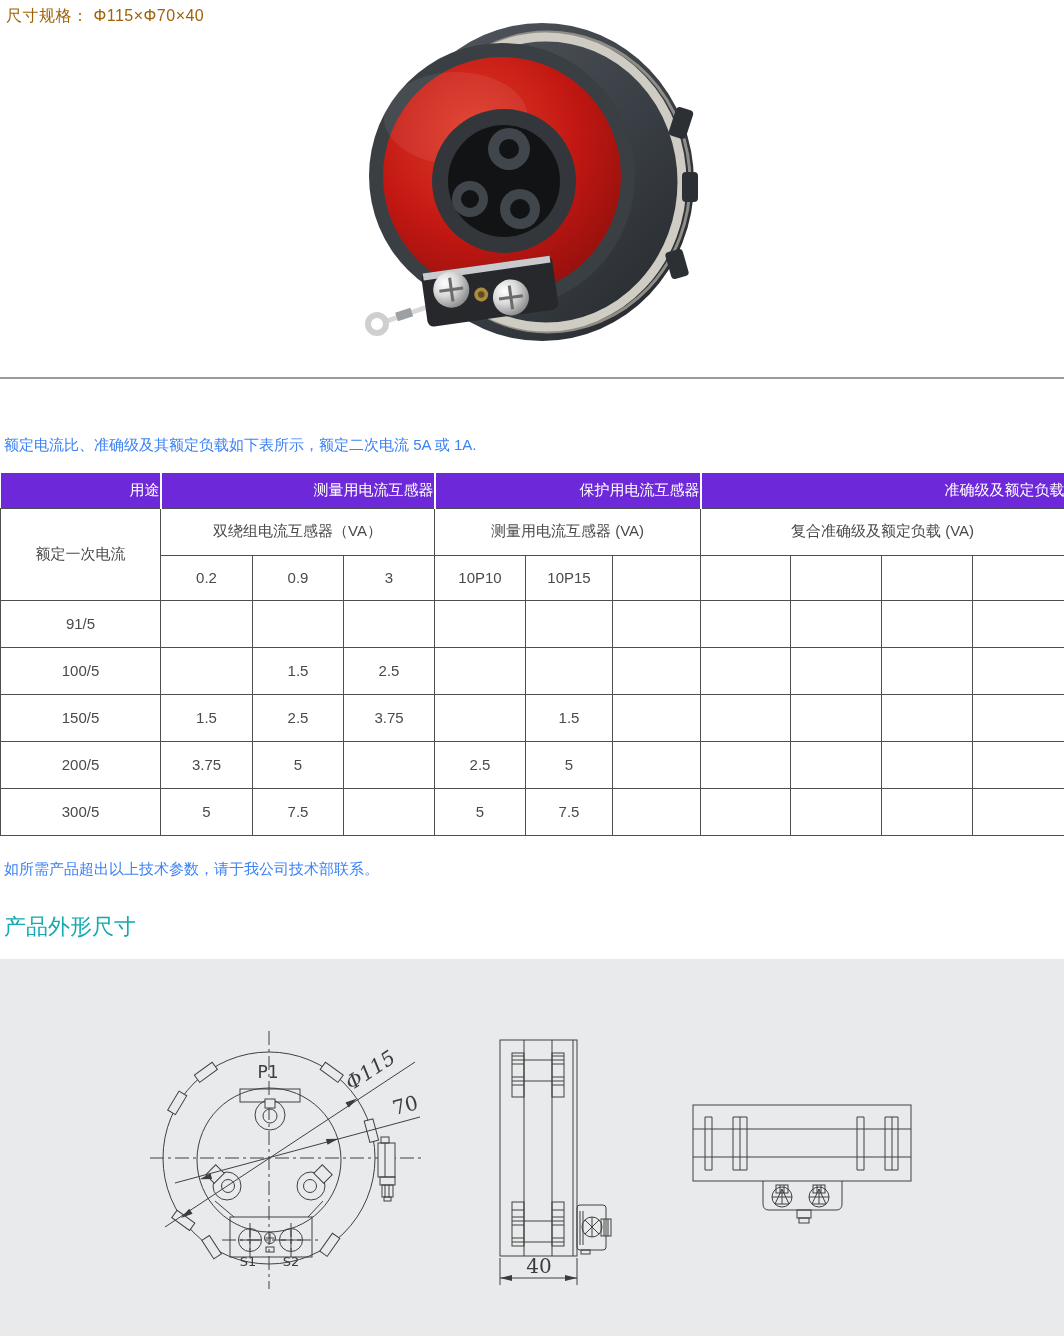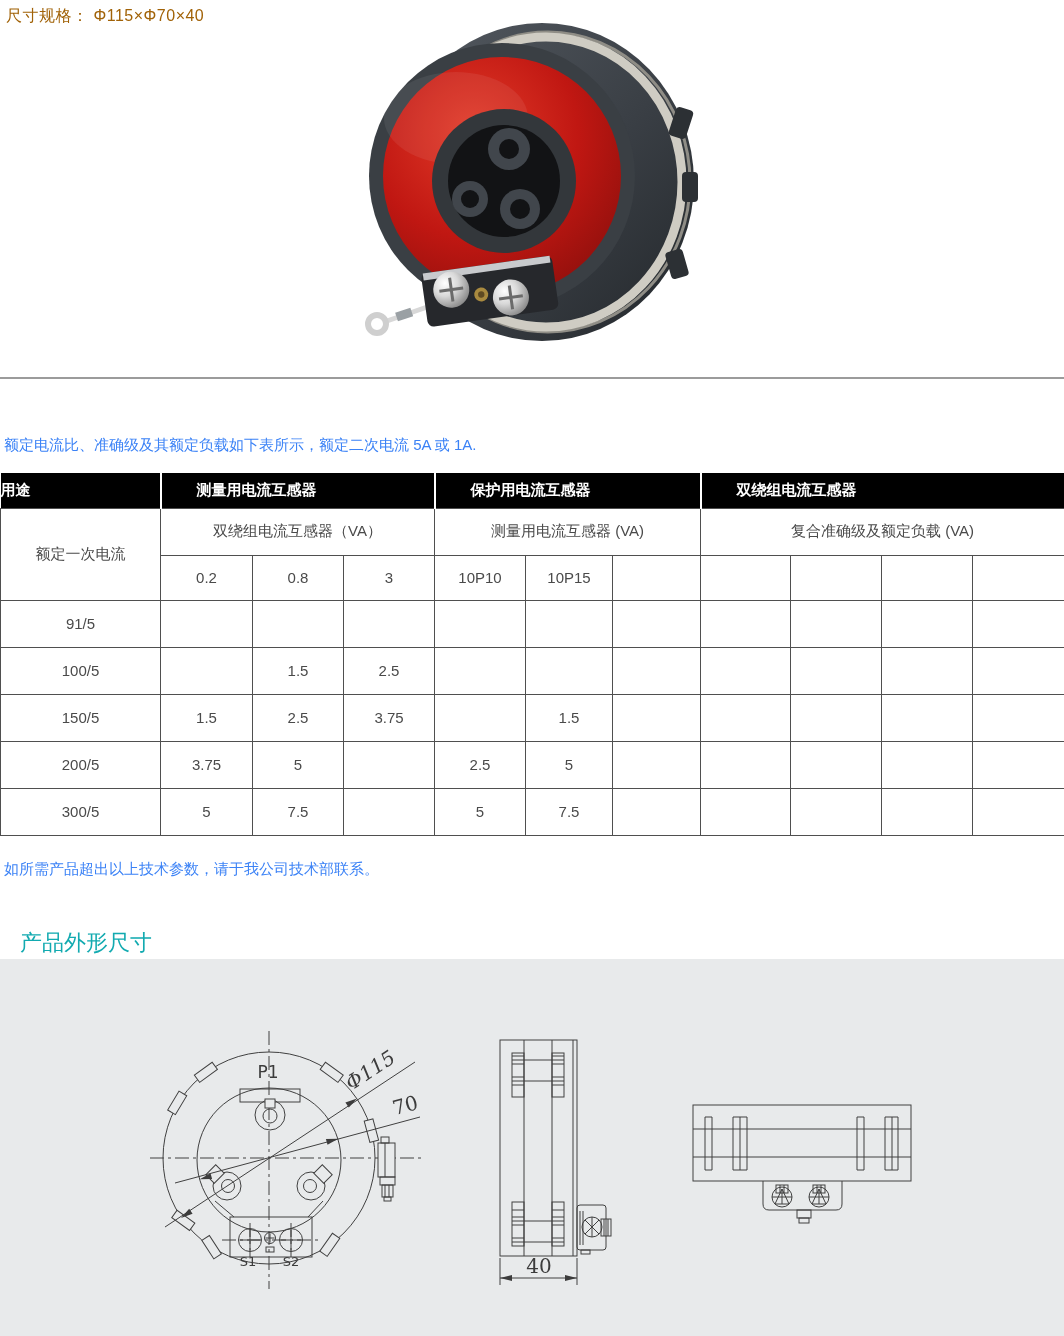--- a/index.html
+++ b/index.html
@@ -5,32 +5,32 @@
   html,body{margin:0;padding:0;}
   body{
     width:1064px;height:1336px;position:relative;background:#ffffff;
     font-family:"Liberation Sans",sans-serif;color:#4a4a4a;overflow:hidden;
   }
   .spec-label{position:absolute;left:6px;top:6px;font-size:16px;color:#a16207;letter-spacing:.5px;}
   .photo-wrap{position:absolute;left:352px;top:12px;width:360px;height:352px;}
   .divider{position:absolute;left:0;top:377px;width:1064px;height:2px;background:#9b9b9b;}
   .intro{position:absolute;left:4px;top:436px;font-size:15px;color:#3b82f6;}
   .note{position:absolute;left:4px;top:860px;font-size:15px;color:#3b82f6;}
-  .section-heading{position:absolute;left:4px;top:912px;font-size:22px;font-weight:500;color:#12aab0;margin:16px;}
+  .section-heading{position:absolute;left:4px;top:912px;font-size:22px;font-weight:500;color:#12aab0;margin:0;}
   .panel{position:absolute;left:0;top:959px;width:1064px;height:377px;background:#e8eaeb;}
   .panel svg{display:block;}
 
   table.spec{
     position:absolute;left:0;top:473px;width:1064px;
     border-collapse:collapse;table-layout:fixed;font-size:15px;color:#4a4a4a;
   }
   table.spec td{border:1px solid #4f4f4f;text-align:center;vertical-align:middle;padding:0;}
   table.spec th.teal{
-    background:#000000;color:#ffffff;font-weight:700;font-size:15px;
-    border:0;text-align:left;vertical-align:middle;padding:0;
+    background:#6d28d9;color:#ffffff;font-weight:400;font-size:15px;
+    border:0;text-align:right;vertical-align:middle;padding:0;
   }
   table.spec th.teal.sep{border-left:2px solid #ffffff;padding-left:35px;}
   tr.hrow1{height:35px;}
   tr.hrow2{height:47px;}
   tr.hrow3{height:45px;}
   tr.drow{height:47px;}
 
   .cad{font-family:"DejaVu Serif",serif;fill:#3c3c3c;}
   .cad-sans{font-family:"DejaVu Sans",sans-serif;fill:#3c3c3c;}
   .ln{stroke:#404040;stroke-width:1;fill:none;}
@@ -115,31 +115,31 @@
       <col style="width:90px">
     <col style="width:91px">
       <col style="width:91px">
       <col style="width:92px">
   </colgroup>
   <tbody>
       <tr class="hrow1">
     <th class="teal">用途</th>
     <th class="teal sep" colspan="3">测量用电流互感器</th>
     <th class="teal sep" colspan="3">保护用电流互感器</th>
-    <th class="teal sep" colspan="4">双绕组电流互感器</th>
+    <th class="teal sep" colspan="4">准确级及额定负载</th>
   </tr>
   <tr class="hrow2">
     <td rowspan="2">额定一次电流</td>
     <td colspan="3">双绕组电流互感器（VA）</td>
     <td colspan="3">测量用电流互感器 (VA)</td>
     <td colspan="4">复合准确级及额定负载 (VA)</td>
   </tr>
   <tr class="hrow3">
     <td>0.2</td>
-    <td>0.8</td>
+    <td>0.9</td>
     <td>3</td>
     <td>10P10</td>
     <td>10P15</td>
     <td></td>
     <td></td>
     <td></td>
     <td></td>
     <td></td>
   </tr>
   <tr class="drow">

